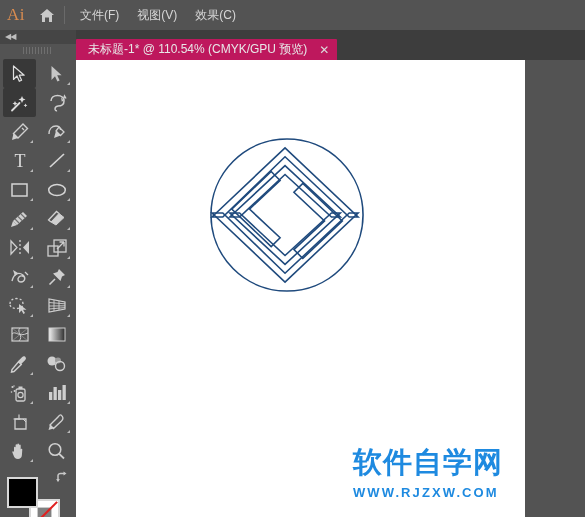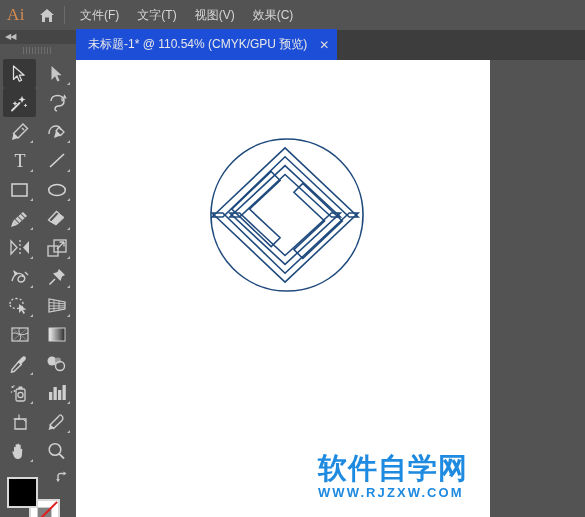--- a/index.html
+++ b/index.html
@@ -65,22 +65,22 @@
   
   .tabbar {
     position: absolute;
     left: 76px; top: 30px;
     width: 509px; height: 30px;
     background: #3d3d3d;
     display: flex;
     align-items: flex-end;
   }
   .doc-tab {
-    height: 31px;
-    background: #1d4ed8;
+    height: 21px;
+    background: #be185d;
     display: flex;
     align-items: center;
     padding: 0 4px 0 12px;
     margin-left: 0px;
     border-top-left-radius: 1px;
     border-top-right-radius: 1px;
   }
   .doc-tab-title {
     color: #e8e8e8;
     font-size: 12px;
@@ -198,21 +198,21 @@
     position: absolute;
     right: 2px; top: 0px;
     width: 14px; height: 14px;
     cursor: pointer;
   }
 
   
   .canvas-wrap {
     position: absolute;
     left: 76px; top: 60px;
-    width: 414px; height: 457px;
+    width: 449px; height: 457px;
     background: #ffffff;
     overflow: hidden;
   }
   .artwork {
     position: absolute;
     left: 132px;
     top: 76px;
     width: 158px;
     height: 158px;
   }
@@ -230,40 +230,39 @@
     letter-spacing: 1px;
     line-height: 1.05;
     font-family: "DejaVu Sans", "Liberation Sans", sans-serif;
   }
   .wm-en {
     color: #1e8ae0;
     font-size: 13px;
     font-weight: bold;
     letter-spacing: 2.1px;
     line-height: 1.1;
-    margin-top: 2px;
+    margin-top: 8px;
     font-family: "Liberation Sans", "DejaVu Sans", sans-serif;
   }
 </style>
 </head>
 <body>
 
 <div id="app">
 
   <div class="menubar">
     <div class="ai-logo">Ai</div>
     <div class="home-btn">
       <svg width="16" height="15" viewBox="0 0 16 15">
         <path d="M8 1 L15 7 L13 7 L13 14 L10 14 L10 9.5 L6 9.5 L6 14 L3 14 L3 7 L1 7 Z" fill="#c9c9c9"></path>
       </svg>
     </div>
     <div class="menu-sep"></div>
     <div class="menu-items">
       <div class="menu-item">文件(F)</div>
-      <div class="menu-item">文字(T)</div>
       <div class="menu-item">视图(V)</div>
       <div class="menu-item">效果(C)</div>
     </div>
   </div>
 
   <div class="tabbar">
     <div class="doc-tab">
       <span class="doc-tab-title">未标题-1* @ 110.54% (CMYK/GPU 预览)</span>
       <span class="doc-tab-close">✕</span>
     </div>

